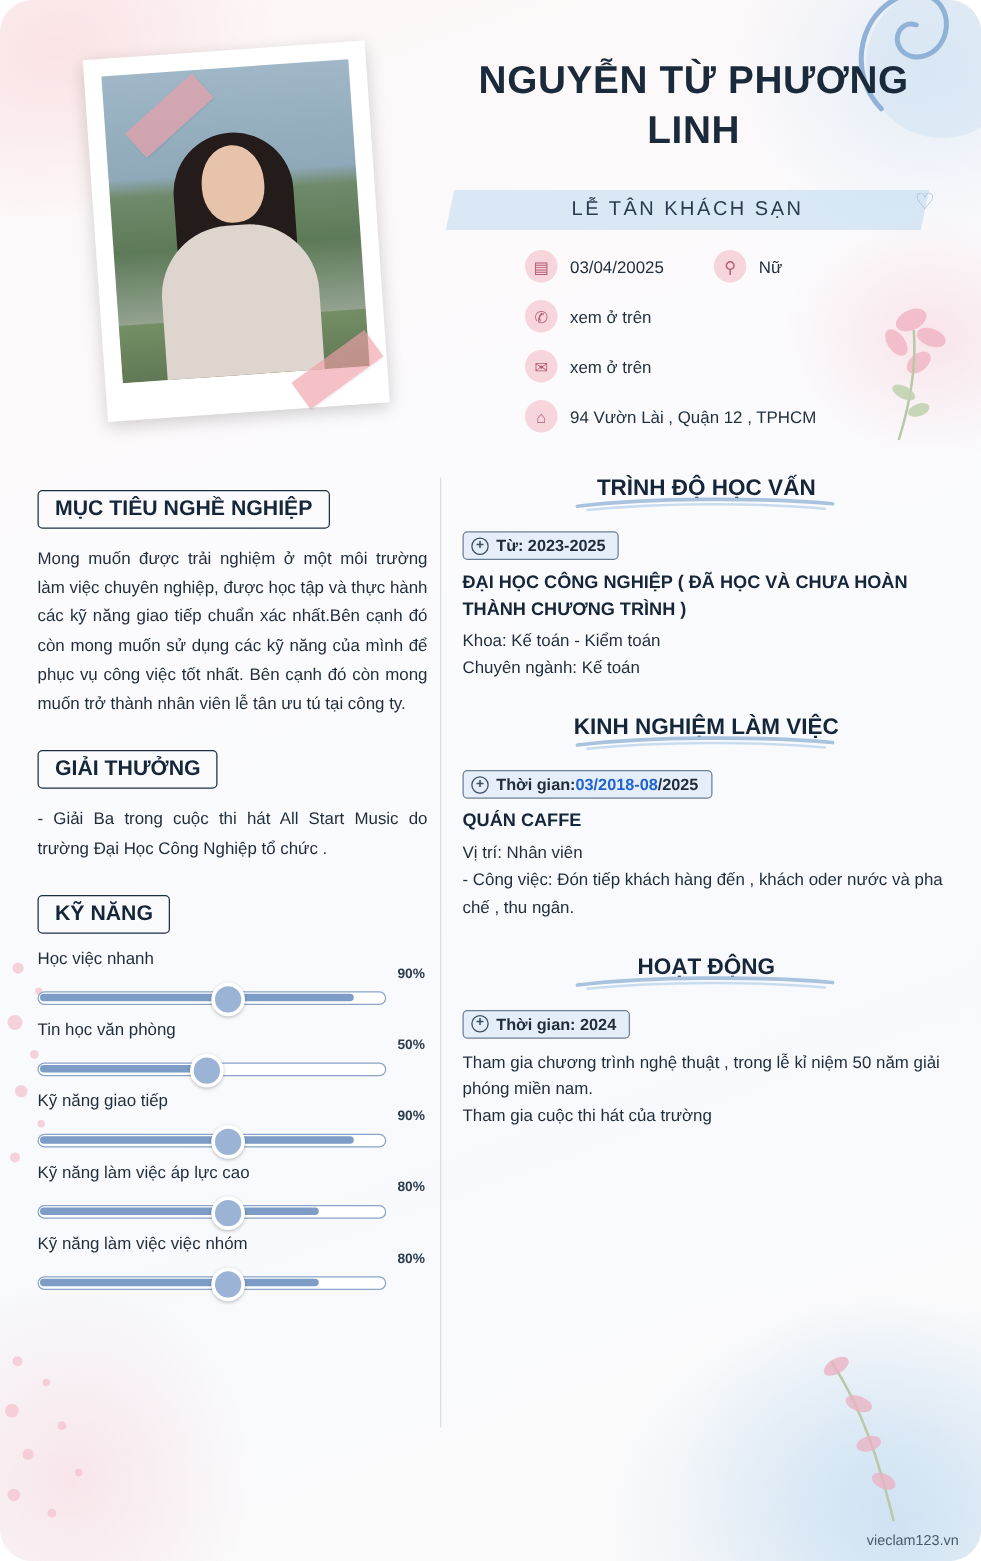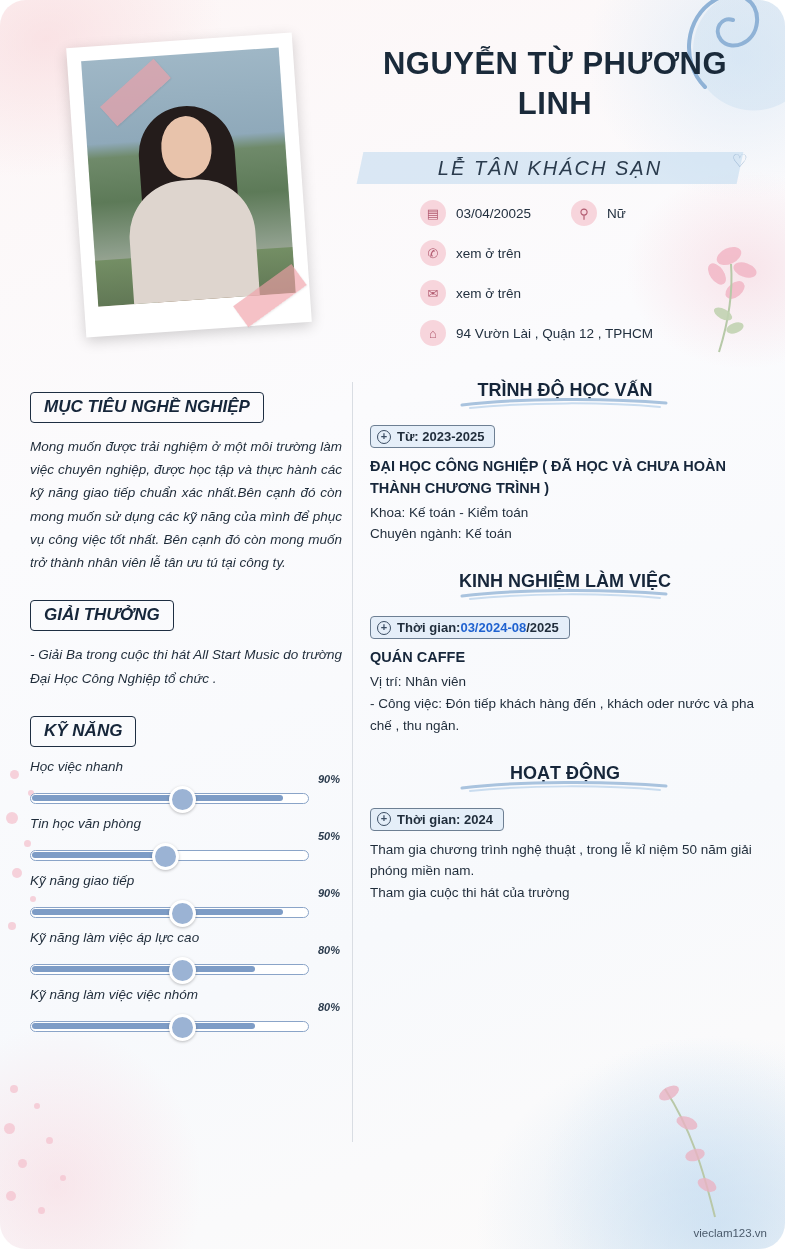--- a/index.html
+++ b/index.html
@@ -109,42 +109,42 @@
   .job-banner {
     position: absolute; left: 360px; top: 150px; width: 400px; height: 36px;
   }
   .job-banner .ribbon {
     position: absolute; left: 0; top: 2px; width: 380px; height: 32px;
     background: rgba(190,216,238,0.55);
     transform: skewX(-12deg);
   }
   .job-banner .txt {
     position: absolute; left: 0; top: 0; width: 380px;
-    text-align: center; font-size: 20px; letter-spacing: 2px;
-    color: #2a3b4d; font-style: italic;
+    text-align: center; font-size: 16px; letter-spacing: 2px;
+    color: #2a3b4d; 
     line-height: 36px;
   }
   .heart-deco {
     position: absolute; right: 12px; top: 0px;
     color: #9fb9d4; font-size: 18px;
   }
   .contacts { position: absolute; left: 420px; top: 200px; width: 340px; }
   .contact-row { display: flex; align-items: center; margin-bottom: 14px; }
   .c-icon {
     width: 26px; height: 26px; border-radius: 50%;
     background: #f7d5dc; color: #b35d72;
     display: flex; align-items: center; justify-content: center;
     font-size: 13px; margin-right: 10px; flex: 0 0 26px;
   }
   .c-text { font-size: 13.5px; color: #22303f; }
   .contacts-inline { display: flex; align-items: center; }
   .contacts-inline .contact-row { margin-right: 40px; margin-bottom: 14px; }
 
   
-  .col-left { position: absolute; left: 30px; top: 392px; width: 312px; font-style: italic; }
+  .col-left { position: absolute; left: 30px; top: 392px; width: 312px; }
   .col-right { position: absolute; left: 370px; top: 380px; width: 390px; }
   .divider {
     position: absolute; left: 352px; top: 382px; width: 1px; height: 760px;
     background: #d9dde3;
   }
 
   .sec-title-left {
     display: inline-block; position: relative;
     font-size: 17px; font-weight: bold; color: #16263a;
     padding: 5px 14px 6px 14px; margin-bottom: 12px;
@@ -421,21 +421,21 @@
       <div class="sec-title-right">
         <span>KINH NGHIỆM LÀM VIỆC</span>
         <svg class="swoosh" viewBox="0 0 210 12">
           <path d="M2 8 C60 1, 150 1, 206 6" stroke="#a9c3de" stroke-width="3" fill="none" stroke-linecap="round"></path>
           <path d="M10 11 C70 5, 145 5, 200 10" stroke="#c9dcef" stroke-width="2" fill="none" stroke-linecap="round"></path>
         </svg>
       </div>
       <div class="date-pill">
         <span class="plus">+</span>
         <span>Thời gian:</span>
-        <span class="hl">03/2024-08</span>
+        <span class="hl">03/2018-08</span>
         <span>/2025</span>
       </div>
       <div class="entry-title">QUÁN CAFFE</div>
       <div class="entry-line">Vị trí: Nhân viên</div>
       <div class="entry-line">- Công việc: Đón tiếp khách hàng đến , khách oder nước và pha chế , thu ngân.</div>
     </div>
 
     <div class="block">
       <div class="sec-title-right">
         <span>HOẠT ĐỘNG</span>

